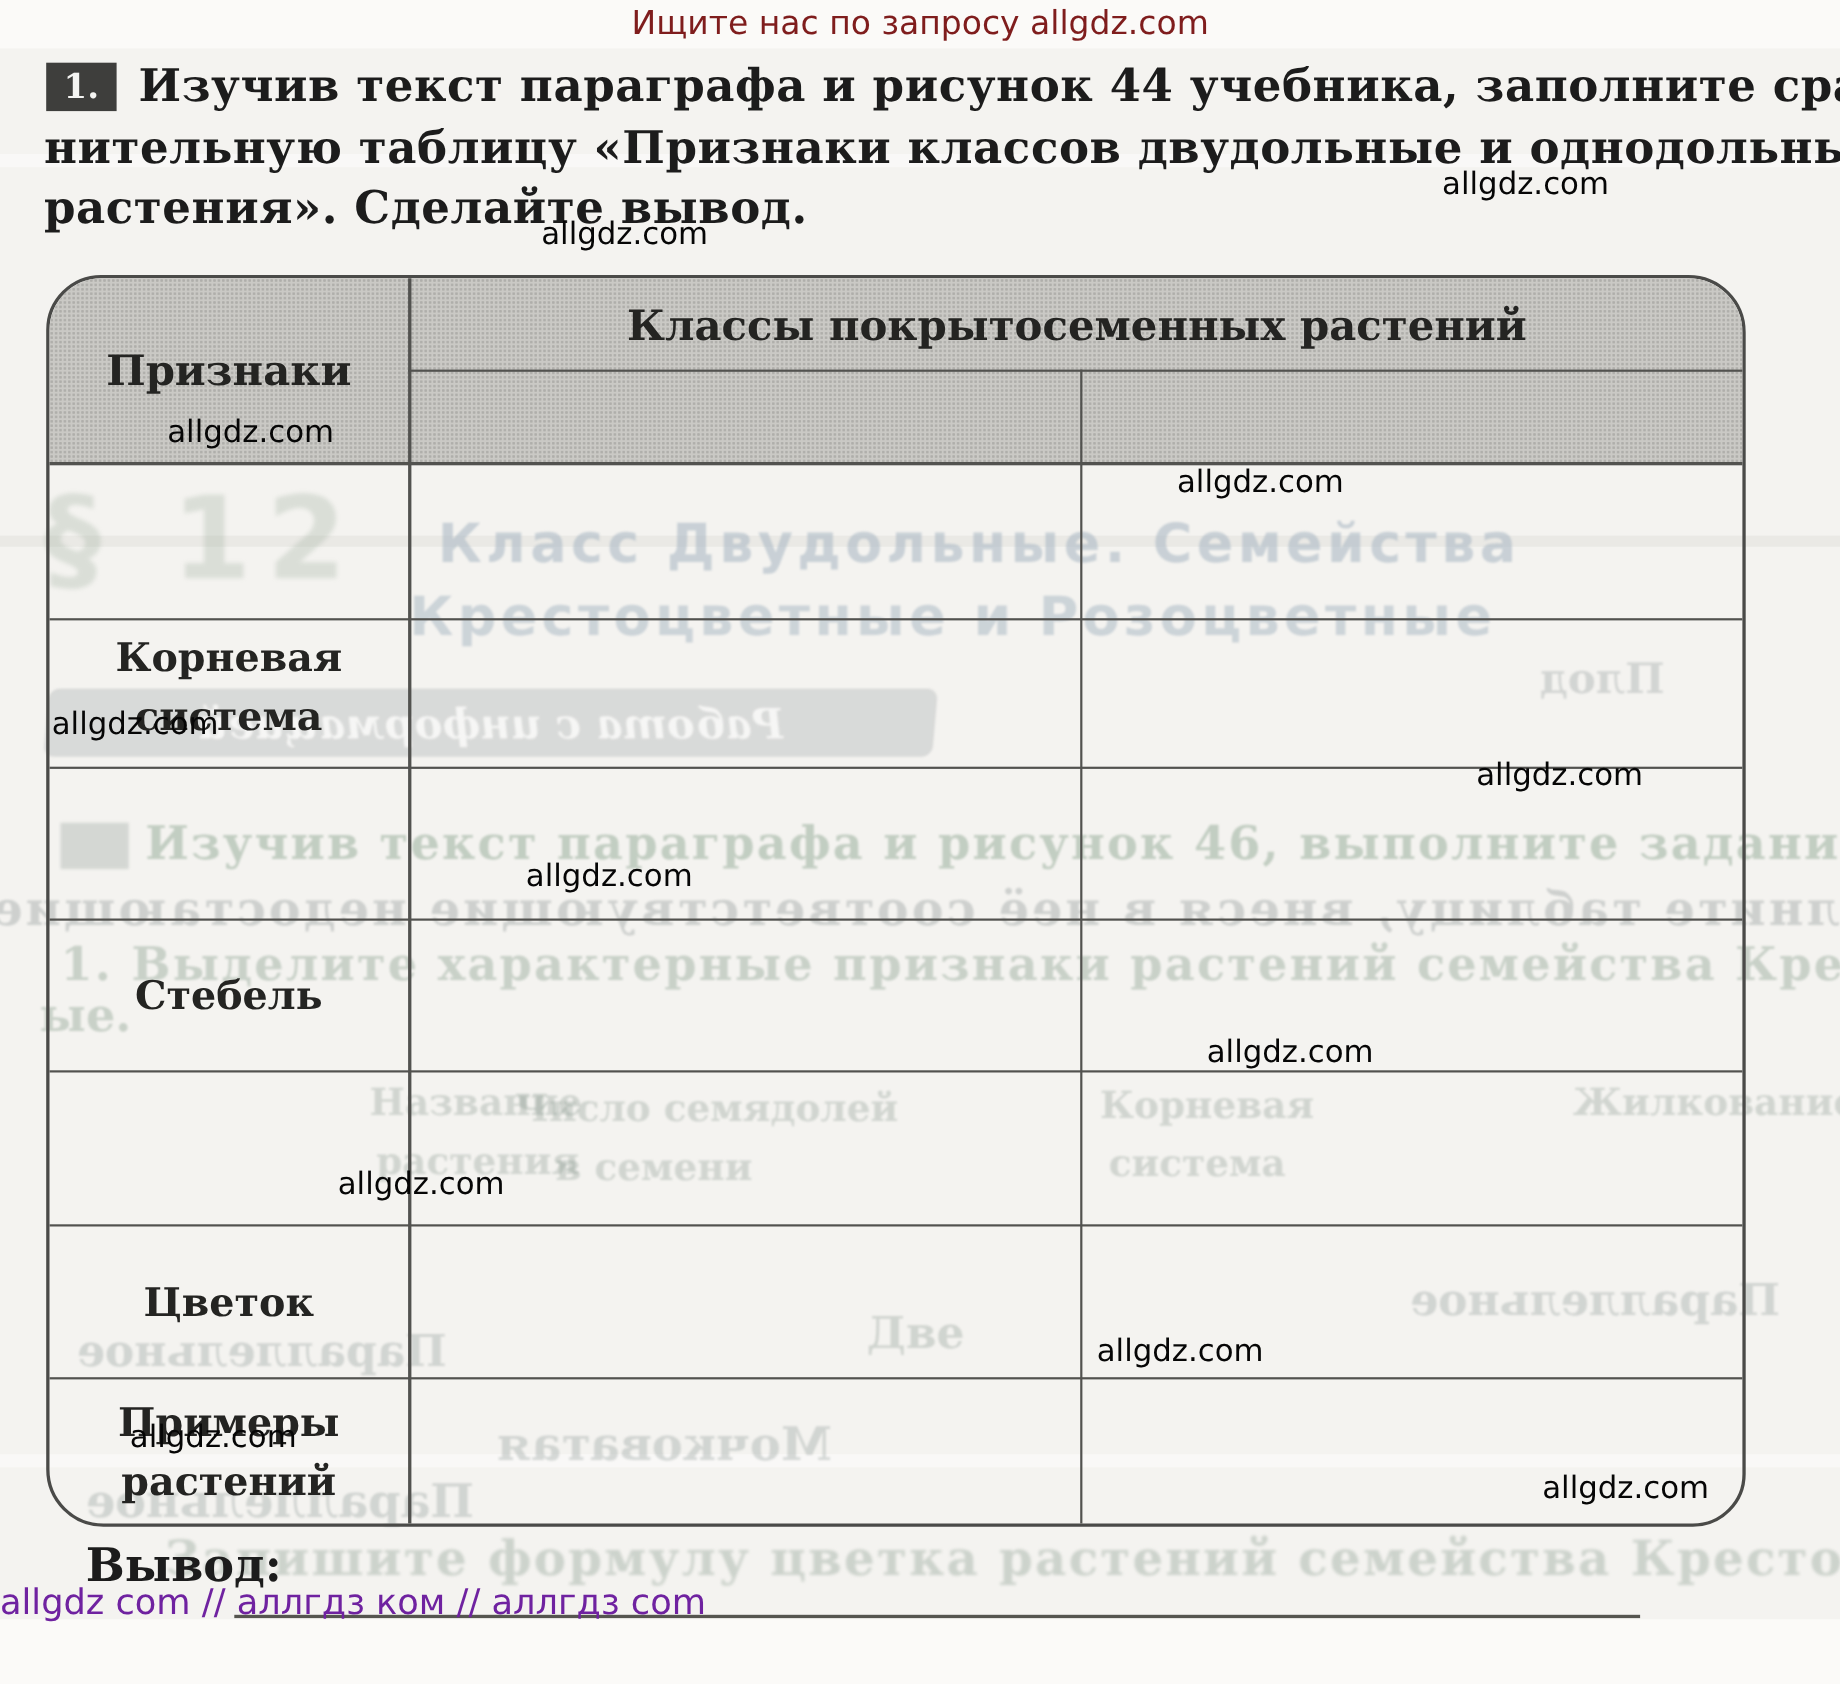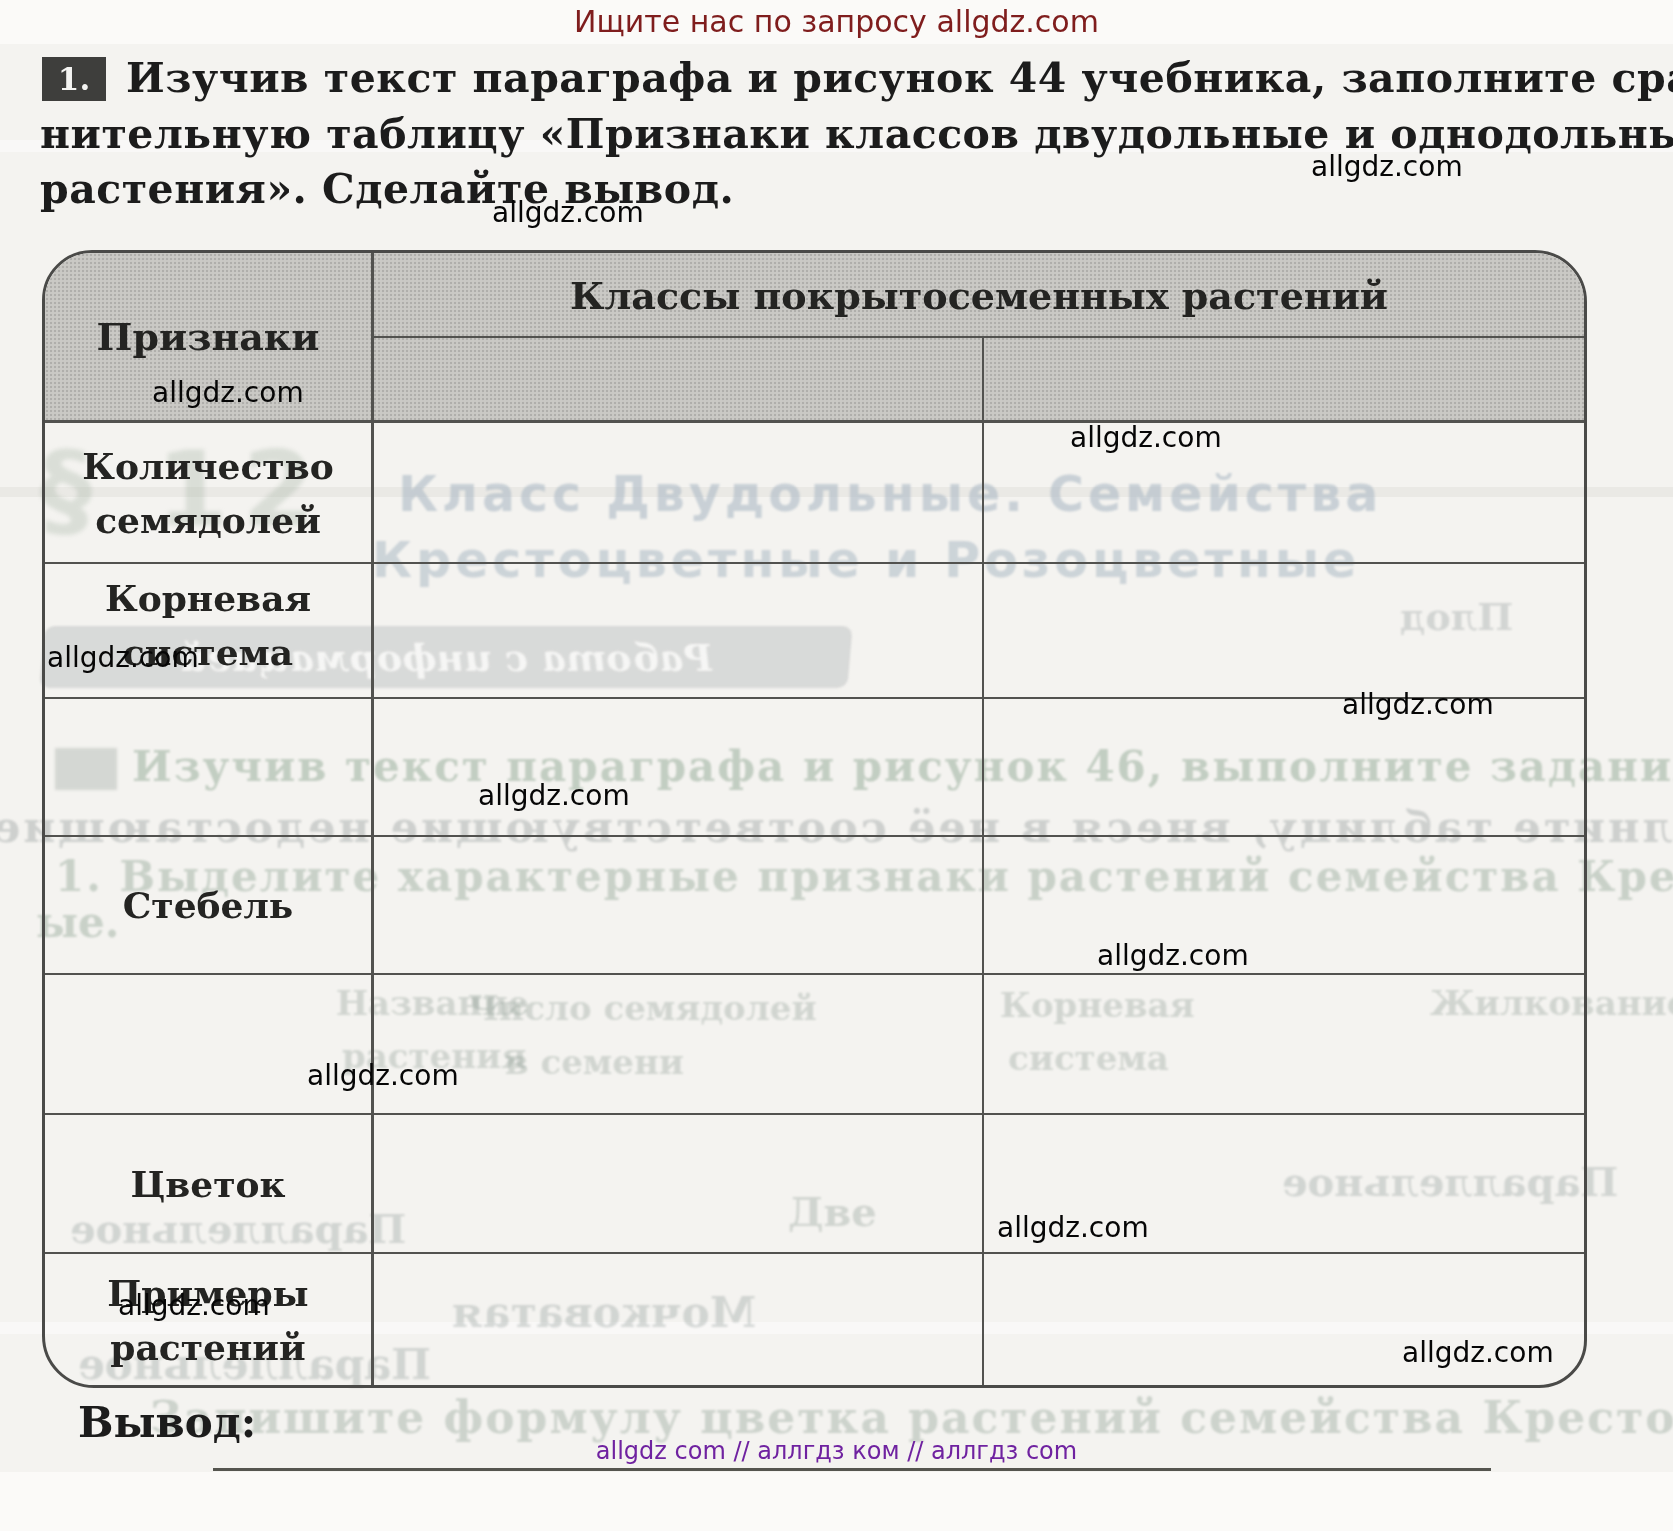--- a/index.html
+++ b/index.html
@@ -3,22 +3,22 @@
 <meta charset="utf-8">
 <style>
   html,body{margin:0;padding:0;background:#ffffff;}
   #screen{position:relative;width:1673px;height:1531px;background:#fbfaf8;overflow:hidden;
           font-family:"DejaVu Serif",serif;}
   .scan{position:absolute;left:0;top:44px;width:1673px;height:1428px;background:#f4f3f0;}
   .streak{position:absolute;left:0;width:1673px;pointer-events:none;}
   
   .promo{position:absolute;left:0;right:0;top:4px;text-align:center;
          font-family:"DejaVu Sans",sans-serif;font-size:30px;font-weight:500;color:#7f1d1d;z-index:6;}
-  .footer{position:absolute;left:0;right:0;top:1437px;text-align:center;
-          font-family:"DejaVu Sans",sans-serif;font-size:24px;font-weight:500;color:#6f22a0;z-index:6;}
+  .footer{position:absolute;left:0;right:0;top:1437px;
+          font-family:"DejaVu Sans",sans-serif;font-size:32px;font-weight:500;color:#6f22a0;z-index:6;}
   .wm{position:absolute;font-family:"DejaVu Sans",sans-serif;font-size:28px;font-weight:400;
       color:#060606;z-index:5;white-space:nowrap;}
   
   .badge{position:absolute;left:42px;top:57px;width:64px;height:44px;background:#3e3e3c;
          color:#f4f4f2;font-weight:700;font-size:31px;display:flex;align-items:center;
          justify-content:center;z-index:3;}
   .task-line{position:absolute;left:40px;width:1438px;font-weight:700;font-size:41px;
              color:#1c1c1c;text-align:justify;text-align-last:justify;z-index:3;white-space:nowrap;
              letter-spacing:.5px;}
   .task-line.first{ text-indent:86px;}
@@ -114,21 +114,20 @@
     <div class="hl" style="top:582px;"></div>
     <div class="hl" style="top:720px;"></div>
     <div class="hl" style="top:860px;"></div>
     <div class="hl" style="top:999px;"></div>
 
     <div class="cornerlabel">Признаки</div>
     <div class="spanlabel">Классы покрытосеменных растений</div>
     <div class="cell" style="left:329px;top:85px;width:608px;height:82px;"></div>
     <div class="cell" style="left:939px;top:85px;width:598px;height:82px;"></div>
 
-    <div class="rowlabel" style="top:170px;height:139px;">Количество семядолей</div>
     <div class="rowlabel" style="top:311px;height:122px;border-radius:16px;">Корневая система</div>
     <div class="rowlabel" style="top:584px;height:136px;">Стебель</div>
     <div class="rowlabel" style="top:862px;height:137px;text-align:center;">Цветок</div>
     <div class="rowlabel" style="top:1001px;height:131px;">Примеры растений</div>
 
     <div class="cell" style="left:329px;top:170px;width:608px;height:139px;"></div>
     <div class="cell" style="left:939px;top:170px;width:598px;height:139px;"></div>
     <div class="cell" style="left:329px;top:311px;width:608px;height:133px;"></div>
     <div class="cell" style="left:939px;top:311px;width:598px;height:133px;"></div>
     <div class="cell" style="left:329px;top:446px;width:608px;height:136px;"></div>

